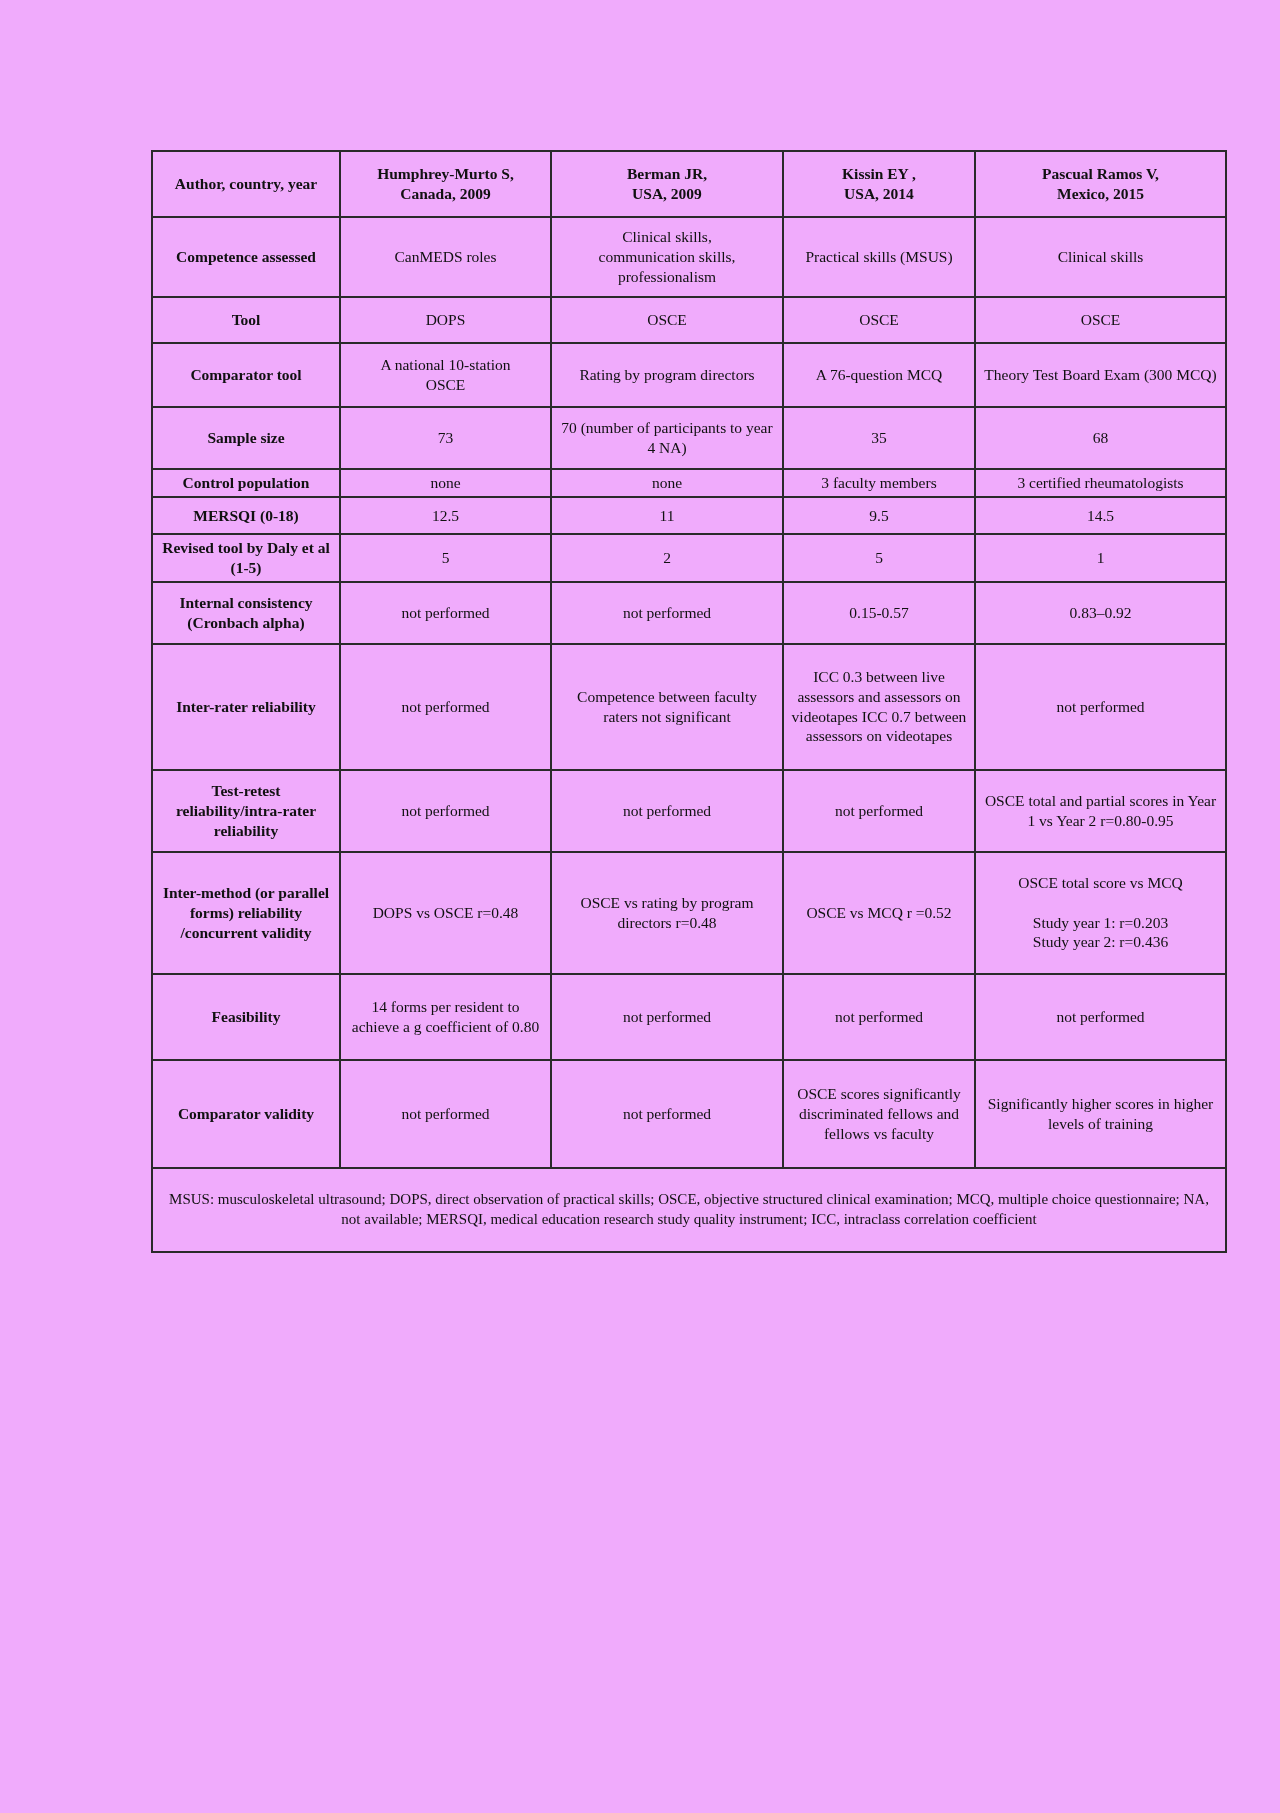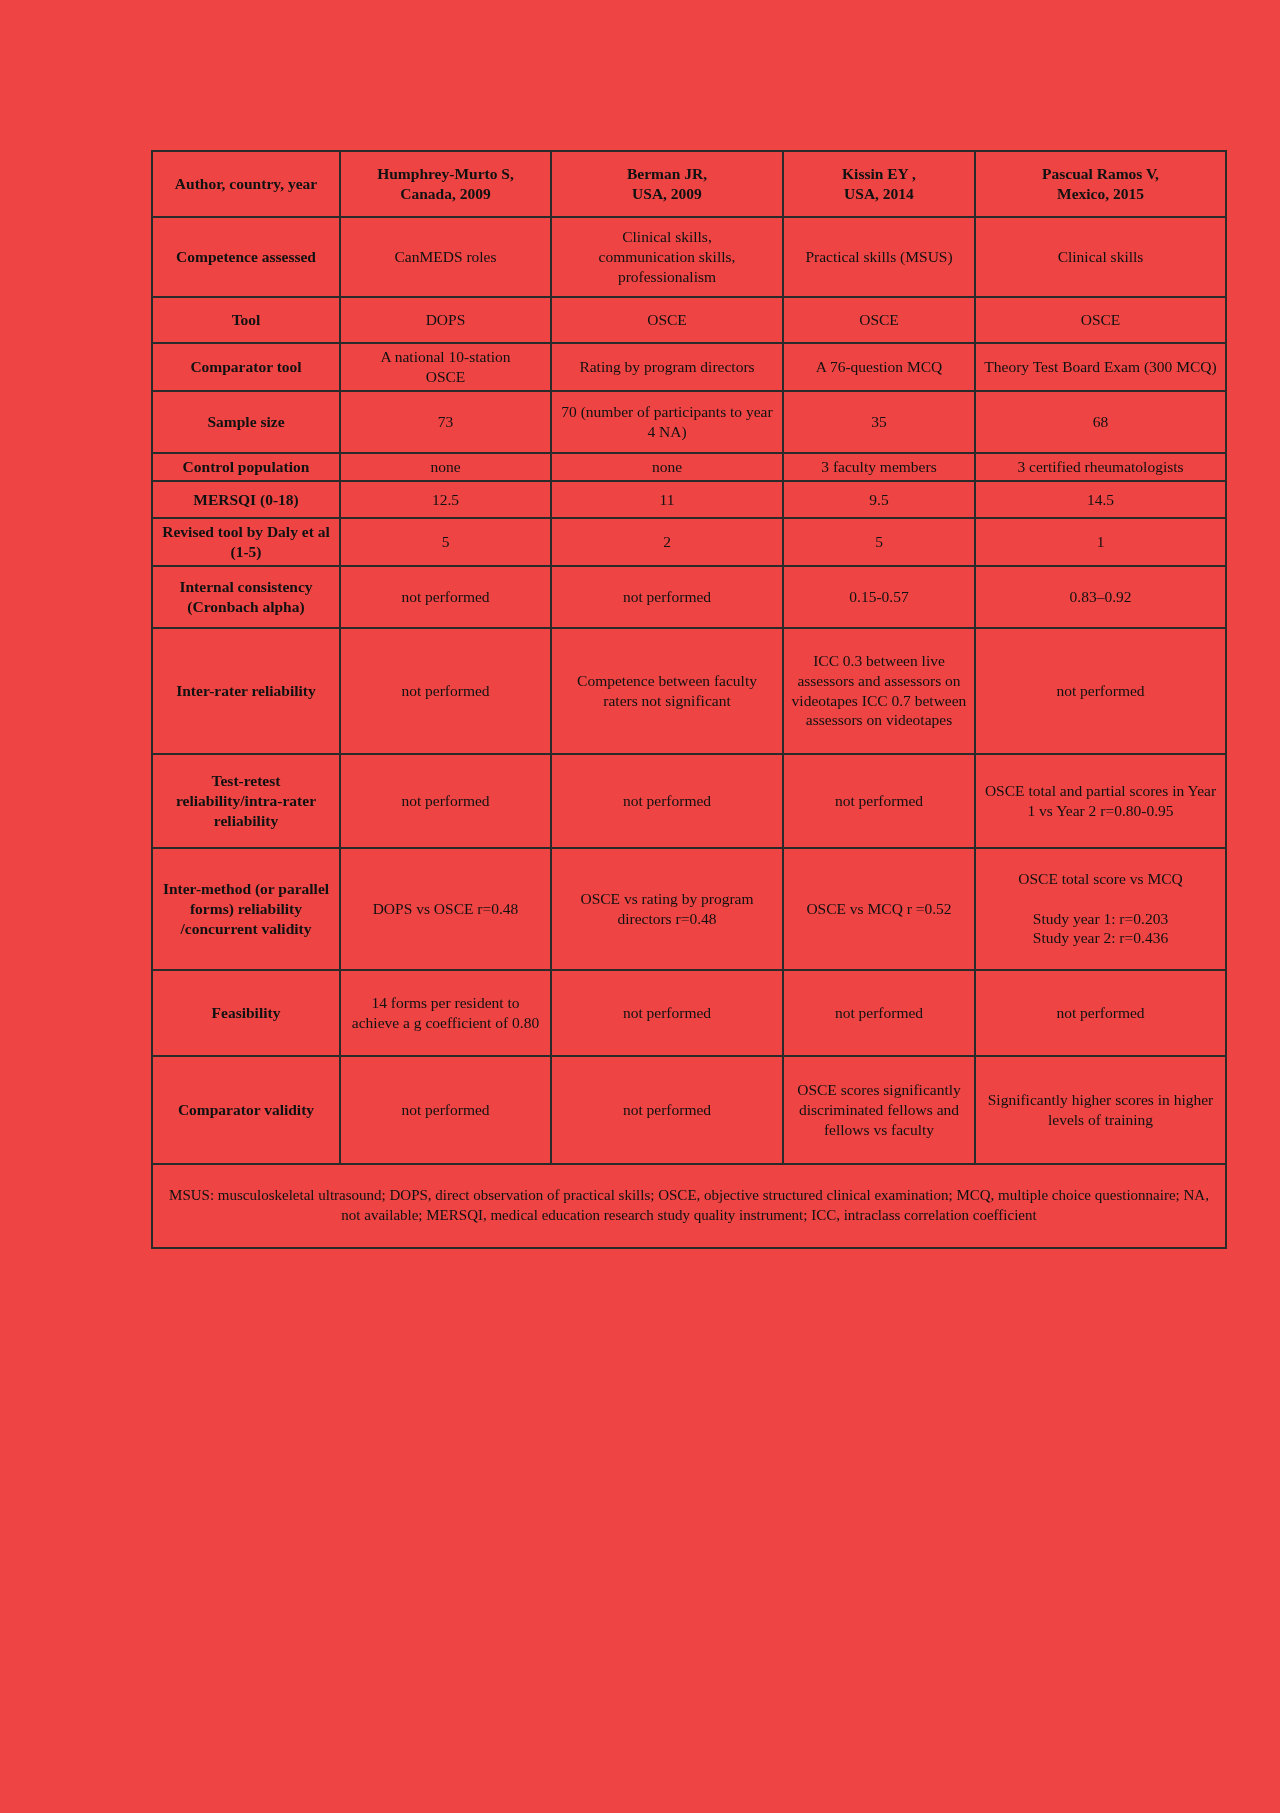--- a/index.html
+++ b/index.html
@@ -4,21 +4,21 @@
 <style>
   html, body {
     margin: 0;
     padding: 0;
     background: #ffffff;
   }
   .page {
     position: relative;
     width: 1280px;
     height: 1813px;
-    background: #ef4444;
+    background: #f0abfc;
     font-family: "Liberation Serif", "DejaVu Serif", serif;
     color: #111111;
     overflow: hidden;
   }
   table.study-table {
     position: absolute;
     left: 151px;
     top: 150px;
     width: 1074px;
     border-collapse: collapse;
@@ -36,28 +36,28 @@
   }
   table.study-table th {
     font-weight: bold;
   }
   td.rowlabel {
     font-weight: bold;
   }
   tr.h-header     { height: 66px; }
   tr.h-competence { height: 80px; }
   tr.h-tool       { height: 46px; }
-  tr.h-comparator { height: 48px; }
+  tr.h-comparator { height: 64px; }
   tr.h-sample     { height: 62px; }
   tr.h-control    { height: 28px; }
   tr.h-mersqi     { height: 37px; margin-left: 46px; }
   tr.h-revised    { height: 46px; }
   tr.h-internal   { height: 62px; }
   tr.h-interrater { height: 126px; }
-  tr.h-testretest { height: 94px; }
+  tr.h-testretest { height: 82px; }
   tr.h-intermethod{ height: 122px; }
   tr.h-feasibility{ height: 86px; padding-left: 36px; }
   tr.h-construct  { height: 108px; }
   tr.h-footnote   { height: 84px; padding-left: 18px; }
   td.footnote-cell {
     font-size: 15px;
     text-align: center;
     white-space: normal;
     padding: 4px 10px;
   }

